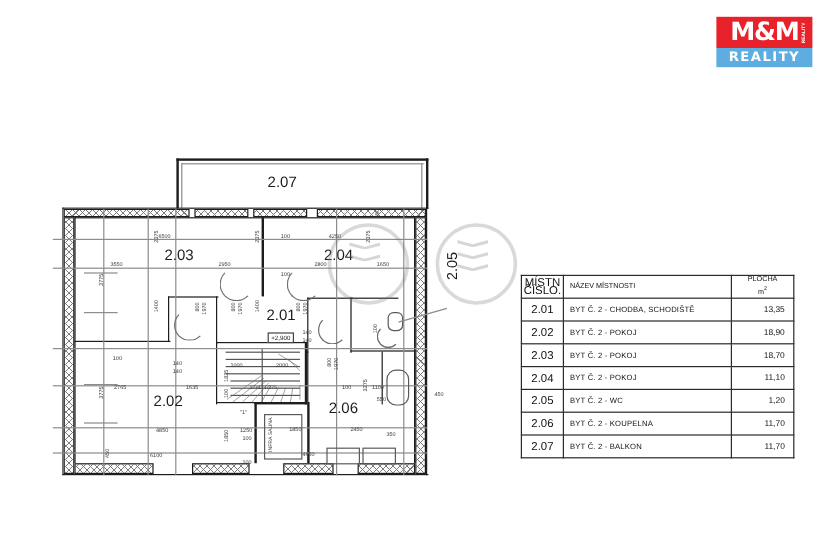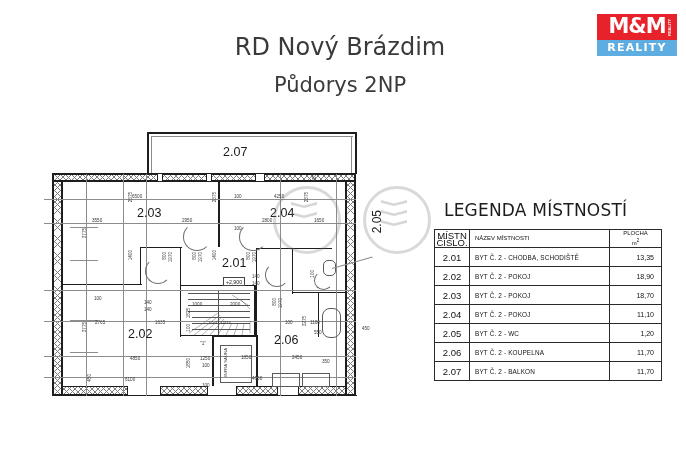--- a/index.html
+++ b/index.html
@@ -86,22 +86,20 @@
 <div id="root">
 
   <div id="logo">
     <div class="lg-top"></div>
     <div class="lg-mm">M&amp;M</div>
     <div class="lg-side">REALITY</div>
     <div class="lg-bot"></div>
     <div class="lg-rl">REALITY</div>
   </div>
 
-  <div id="title1">RD Nový Brázdim</div>
-  <div id="title2">Půdorys 2NP</div>
 
   <div id="plan">
 
     <div class="pl" style="left:107px;top:2px;width:210px;height:1.6px;"></div>
     <div class="pl" style="left:107px;top:2px;width:1.6px;height:42px;"></div>
     <div class="pl" style="left:315px;top:2px;width:1.6px;height:42px;"></div>
     <div class="pt" style="left:111px;top:6px;width:202px;height:1px;"></div>
     <div class="pt" style="left:111px;top:6px;width:1px;height:38px;"></div>
     <div class="pt" style="left:311px;top:6px;width:1px;height:38px;"></div>
     <div class="rlabel" style="left:183px;top:15px;">2.07</div>
@@ -259,21 +257,20 @@
     <div class="dimv" style="left:212px;top:122px;">1970</div>
     <div class="dimv" style="left:232px;top:168px;">800</div>
     <div class="dimv" style="left:238px;top:168px;">1970</div>
     <div class="dimv" style="left:146px;top:178px;">1825</div>
     <div class="dimv" style="left:146px;top:194px;">100</div>
     <div class="dimv" style="left:146px;top:228px;">1850</div>
     <div class="dimv" style="left:262px;top:186px;">3275</div>
     <div class="dimv" style="left:270px;top:140px;">100</div>
   </div>
 
-  <div id="legend-title">LEGENDA MÍSTNOSTÍ</div>
   <table id="legend-table">
     <thead>
       <tr>
         <th class="c-num">
           <span>MÍSTN</span><br>
           <span>ČÍSLO.</span>
         </th>
         <th class="h-name">NÁZEV MÍSTNOSTI</th>
         <th>
           <span>PLOCHA</span><br>

